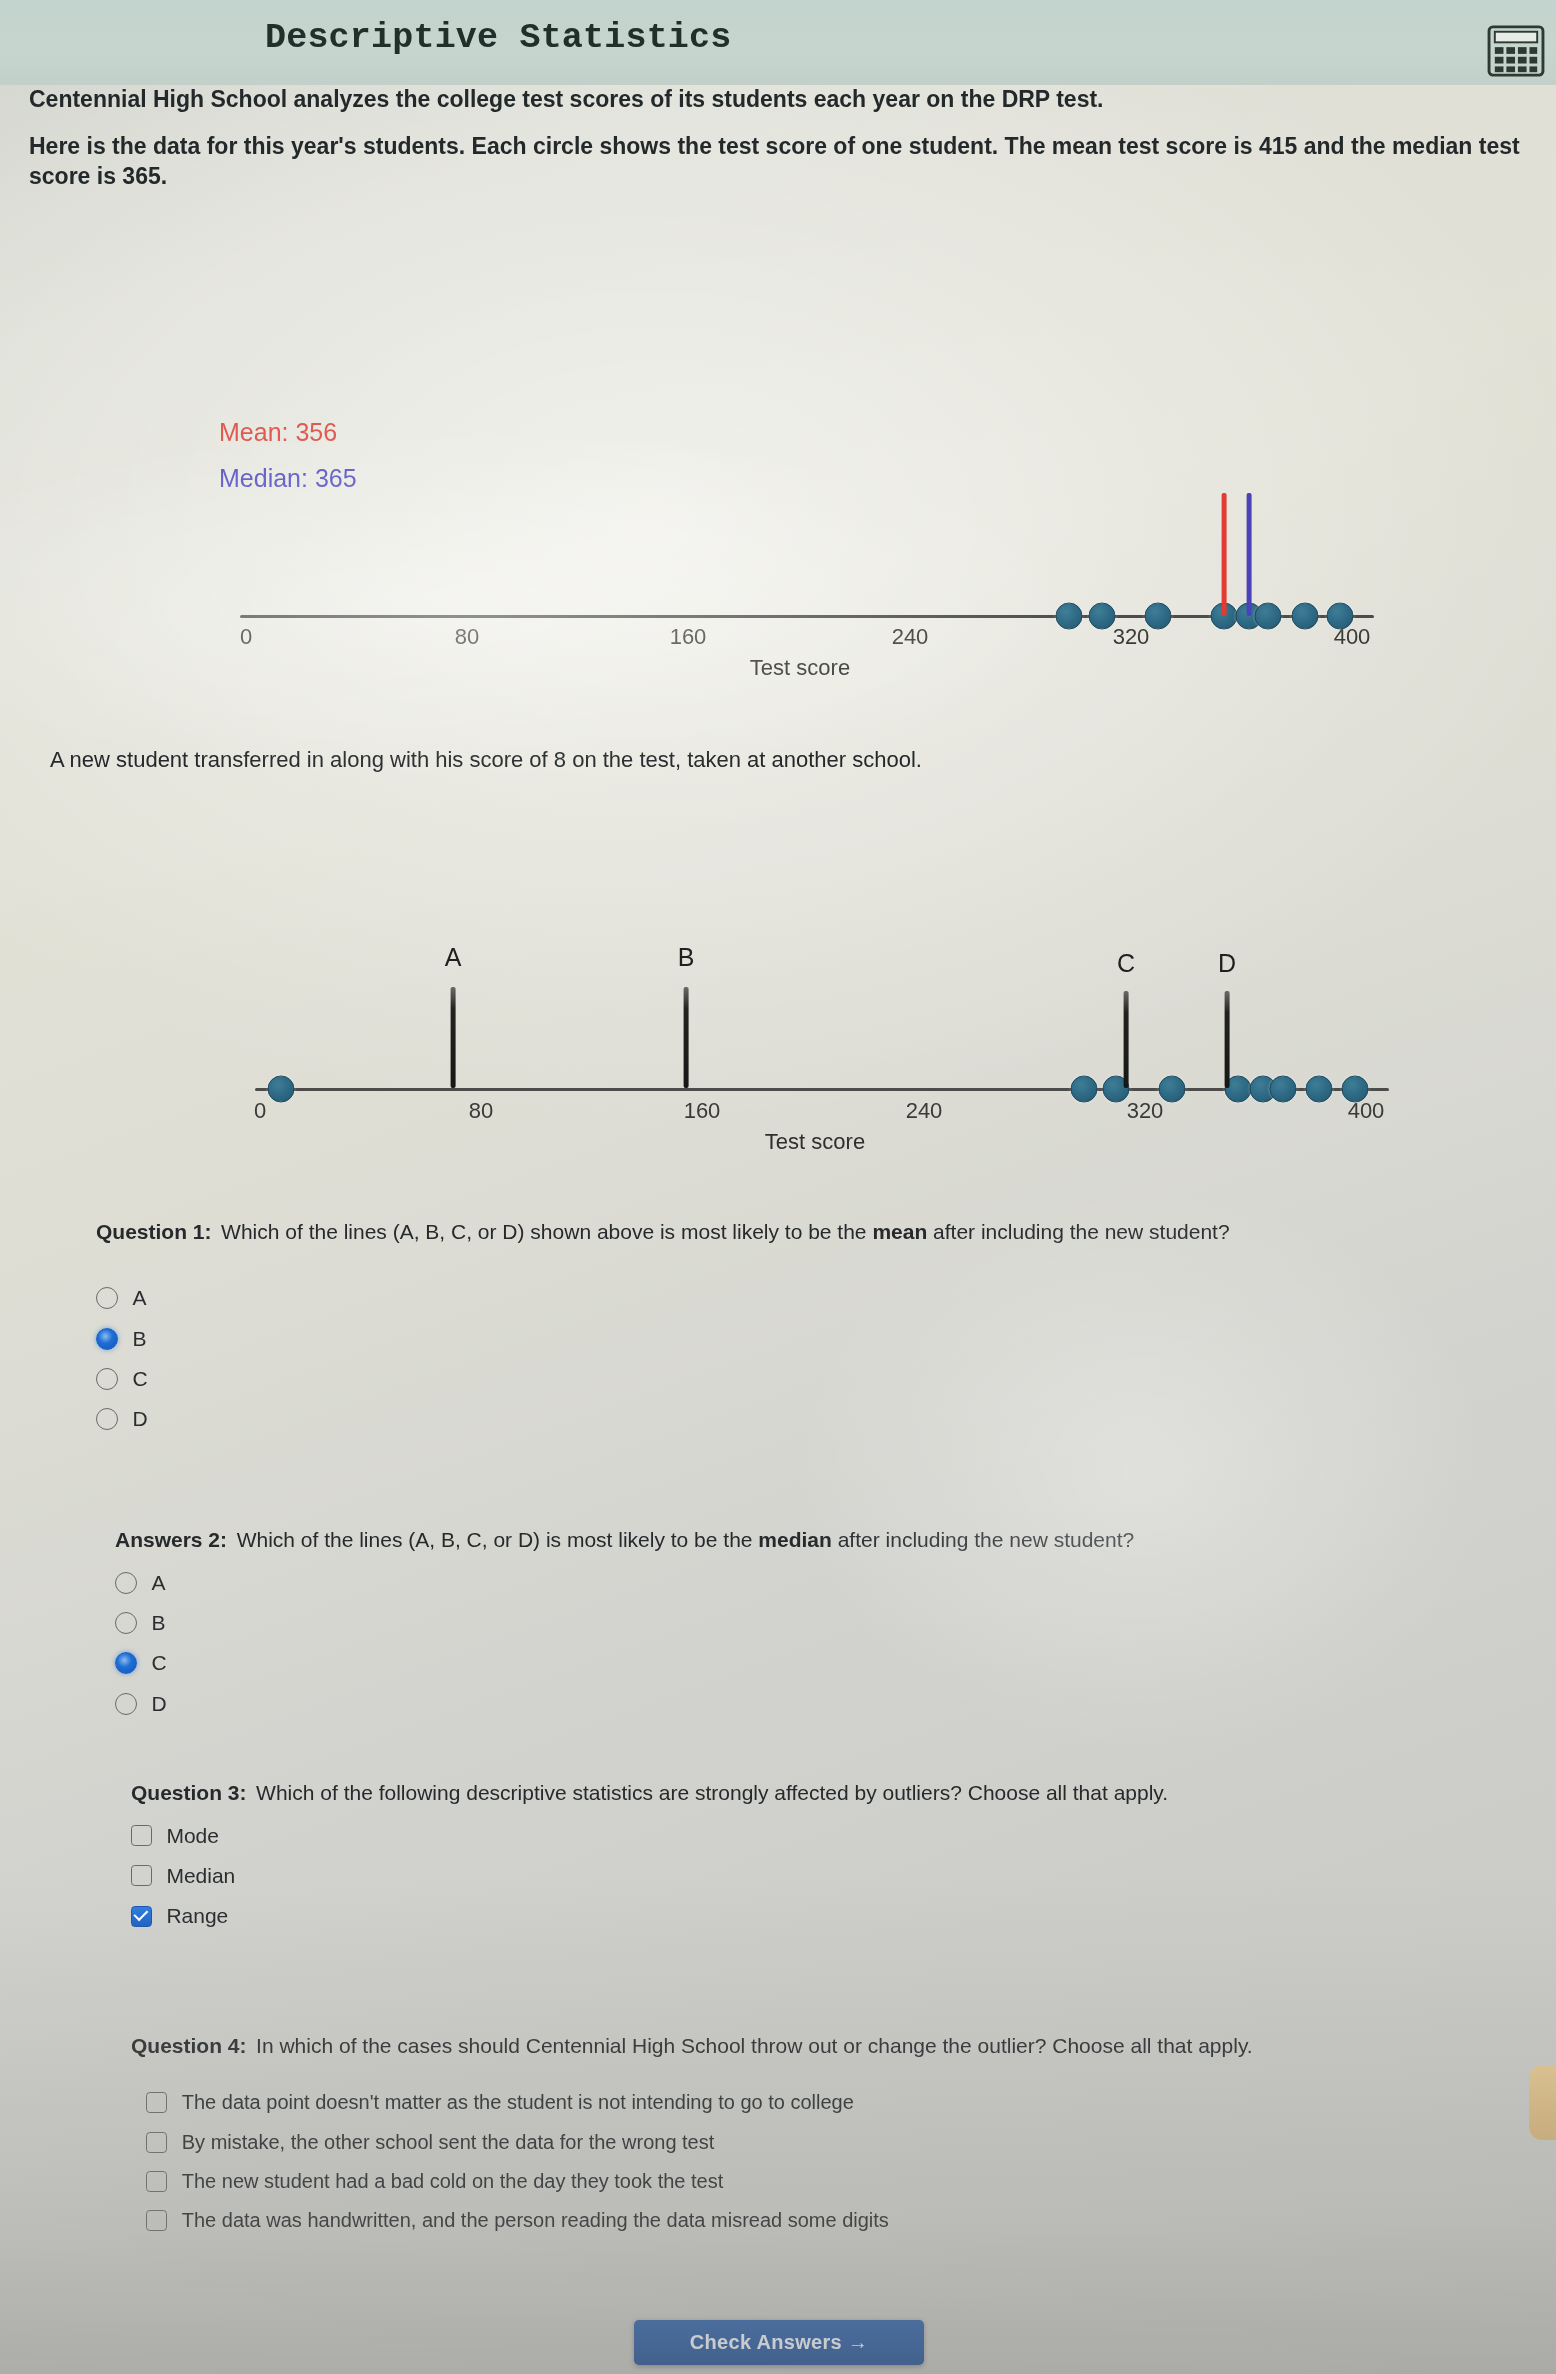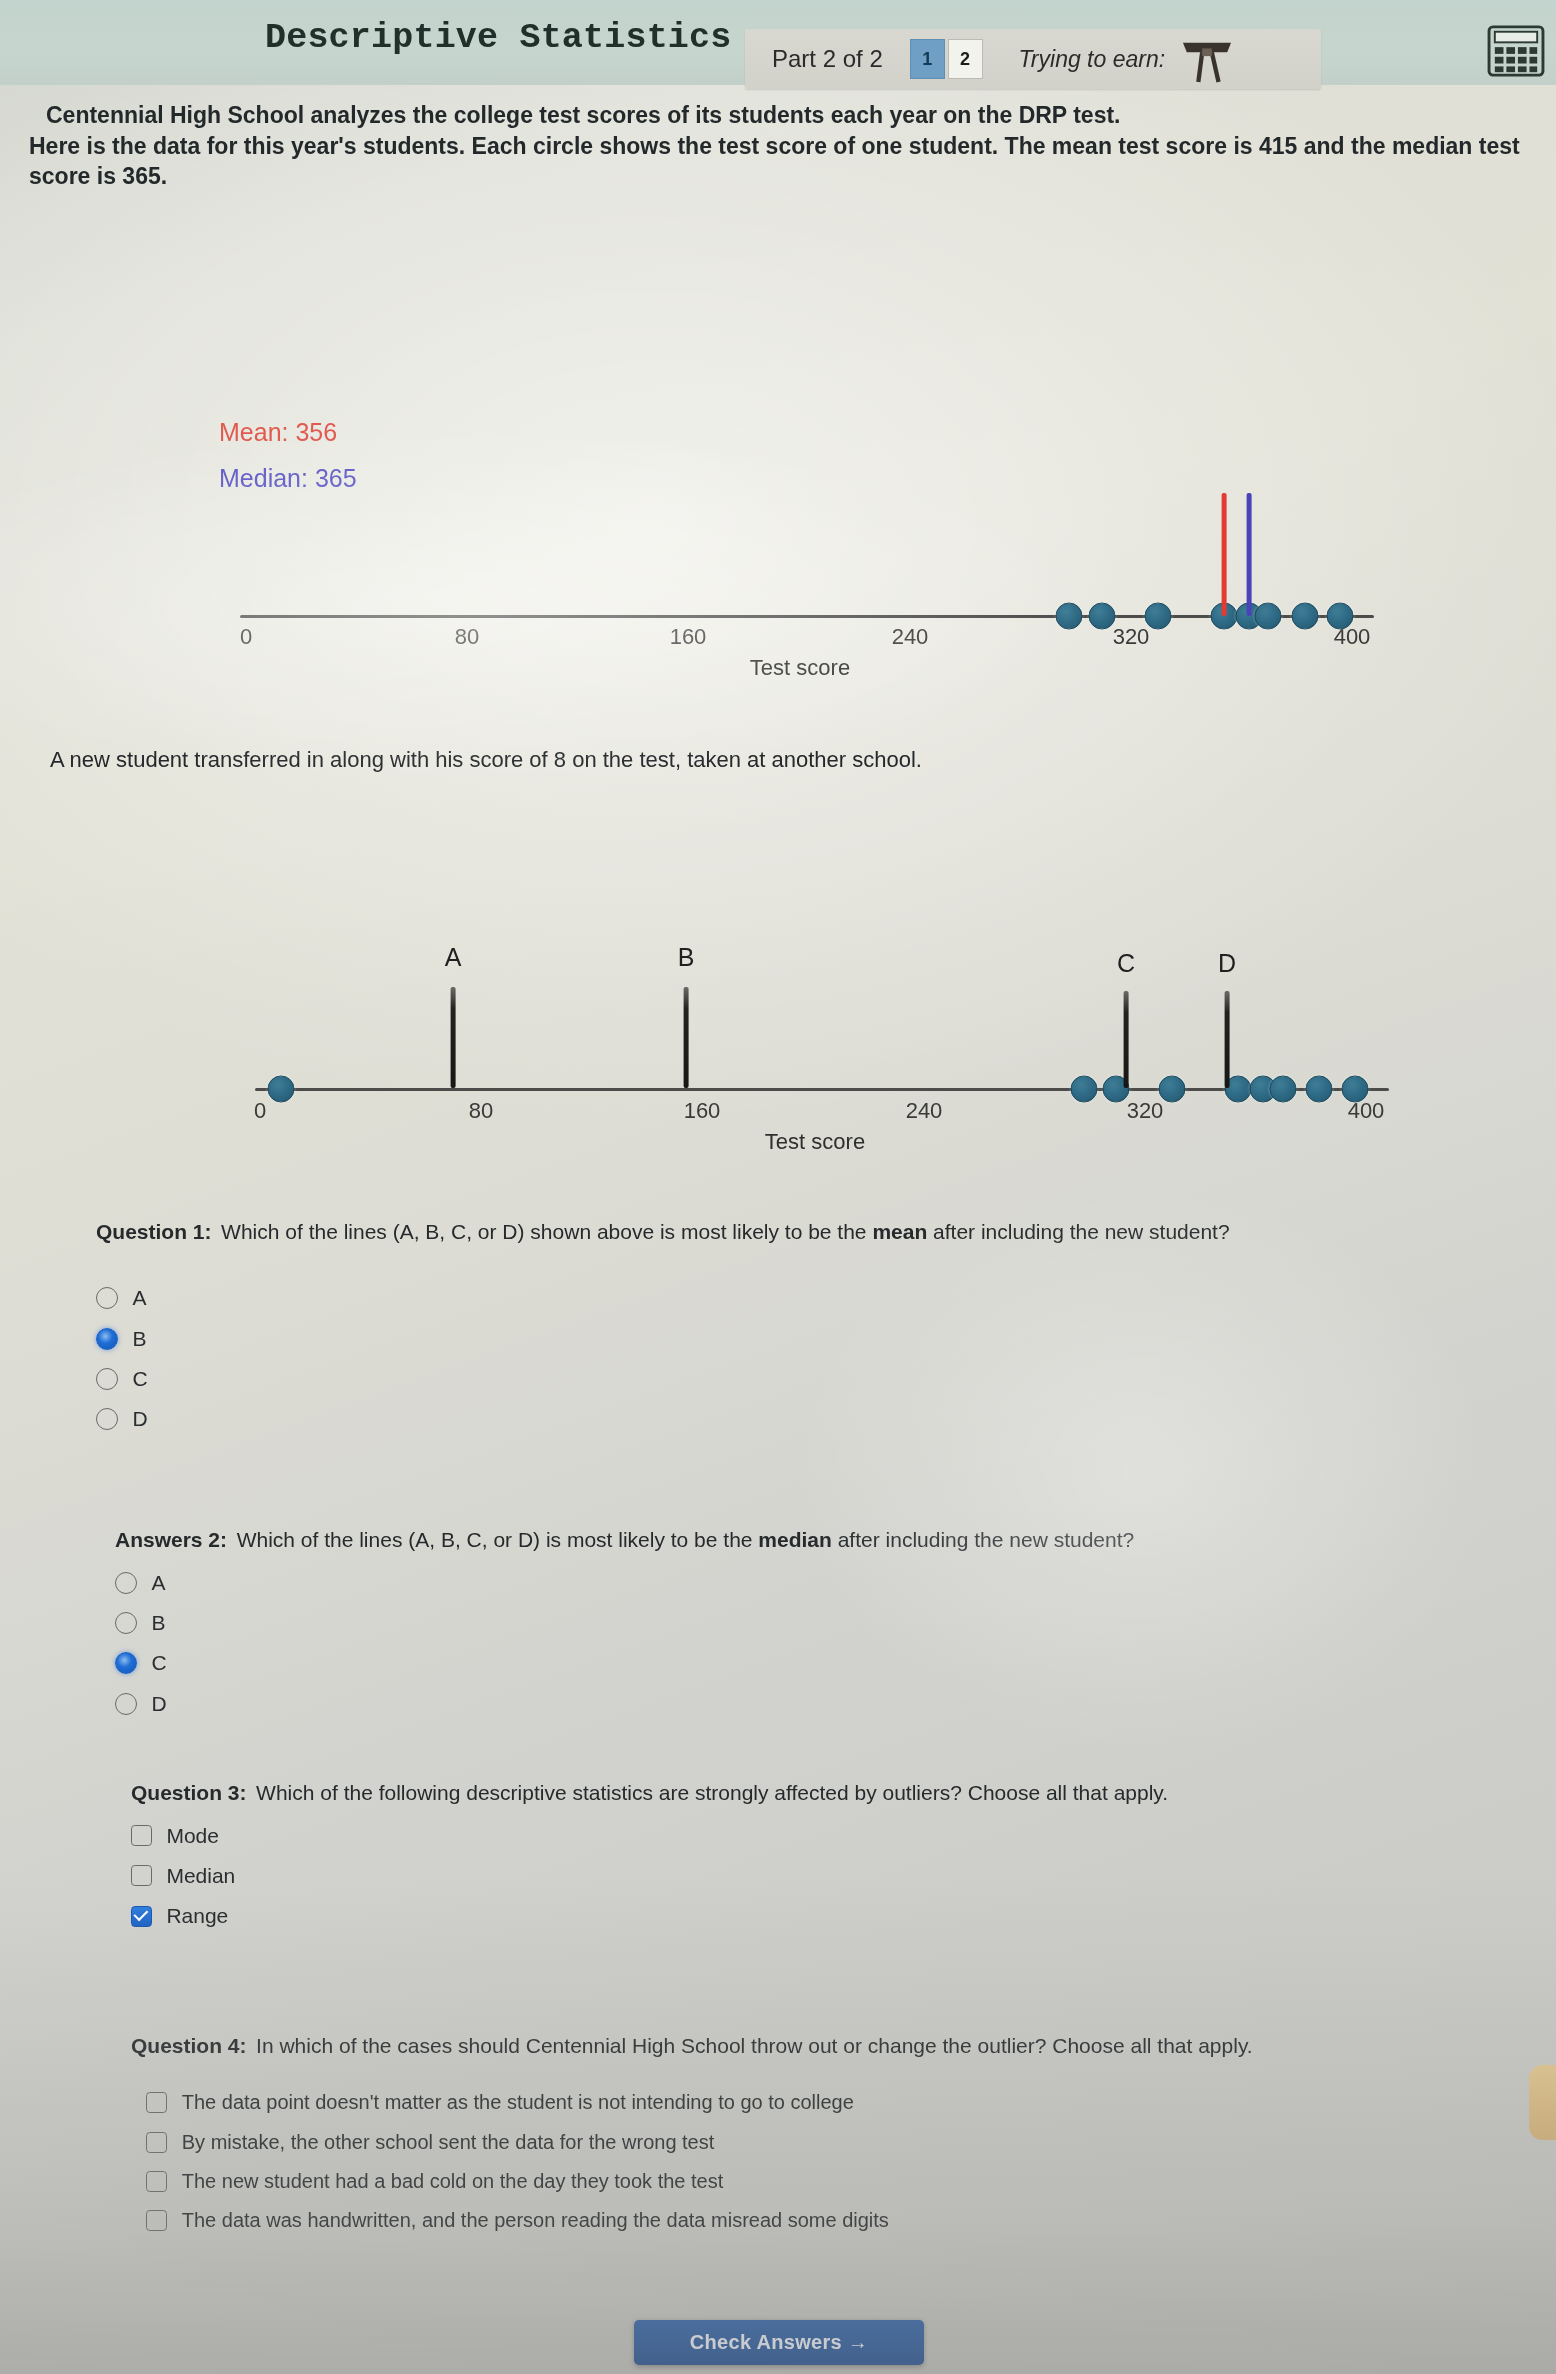--- a/index.html
+++ b/index.html
@@ -58,22 +58,22 @@
     font-size:18px;font-weight:700;color:#1c1c1c;background:#f3f3ee;
     border:1px solid #bcbcb5;margin-right:2.9px;
   }
   .pg.active{background:#6f9fc4;color:#123a57;border-color:#5f8fb4;}
   .earn{font-size:23px;font-style:italic;color:#2b2b2b;margin-left:33px;white-space:nowrap;}
   .belt{margin-left:13.4px;display:block;}
   .calc{position:absolute;right:9.6px;top:25px;}
 
   
   .p-intro1{
-    position:absolute;left:46px;top:86px;width:1499px;
-    font-size:23px;font-weight:700;color:#23282a;margin-top:16px;
+    position:absolute;left:29px;top:86px;width:1499px;
+    font-size:23px;font-weight:700;color:#23282a;
   }
   .p-intro2{
     position:absolute;left:29px;top:131px;width:1508px;
     font-size:23px;font-weight:700;color:#23282a;line-height:1.32;
   }
   .p-transfer{
     position:absolute;left:50px;top:747px;width:1345px;
     font-size:22px;color:#24282a;font-weight:500;
   }
 
@@ -141,34 +141,20 @@
   .blur{filter:blur(0.3px);}
 </style>
 </head>
 <body>
 
 <div class="page"></div>
 
 <div class="header">
   <div class="title">Descriptive Statistics</div>
 
-  <div class="partbox">
-    <div class="part-label">Part 2 of 2</div>
-    <div class="pager">
-      <div class="pg active">1</div>
-      <div class="pg">2</div>
-    </div>
-    <div class="earn">Trying to earn:</div>
-    <svg class="belt" width="56" height="50" viewBox="0 0 58 52">
-      <path d="M4 9 L54 9 L50 19 L8 19 Z" fill="#3a332b"></path>
-      <path d="M24 19 L20 50" stroke="#3a332b" stroke-width="4.5" fill="none"></path>
-      <path d="M34 19 L41 50" stroke="#3a332b" stroke-width="4.5" fill="none"></path>
-      <rect x="24" y="15" width="10" height="8" fill="#6b6055"></rect>
-    </svg>
-  </div>
 
   <svg class="calc" width="60" height="52" viewBox="0 0 62 54">
     <rect x="3" y="2" width="56" height="50" rx="4" fill="none" stroke="#2c3a33" stroke-width="3"></rect>
     <rect x="9" y="7" width="44" height="11" fill="#e8ece6" stroke="#2c3a33" stroke-width="2"></rect>
     <g fill="#2c3a33">
       <rect x="9" y="23" width="9" height="7"></rect>
         <rect x="21" y="23" width="9" height="7"></rect>
       <rect x="33" y="23" width="9" height="7"></rect>
         <rect x="45" y="23" width="8" height="7"></rect>
       <rect x="9" y="33" width="9" height="7"></rect>

